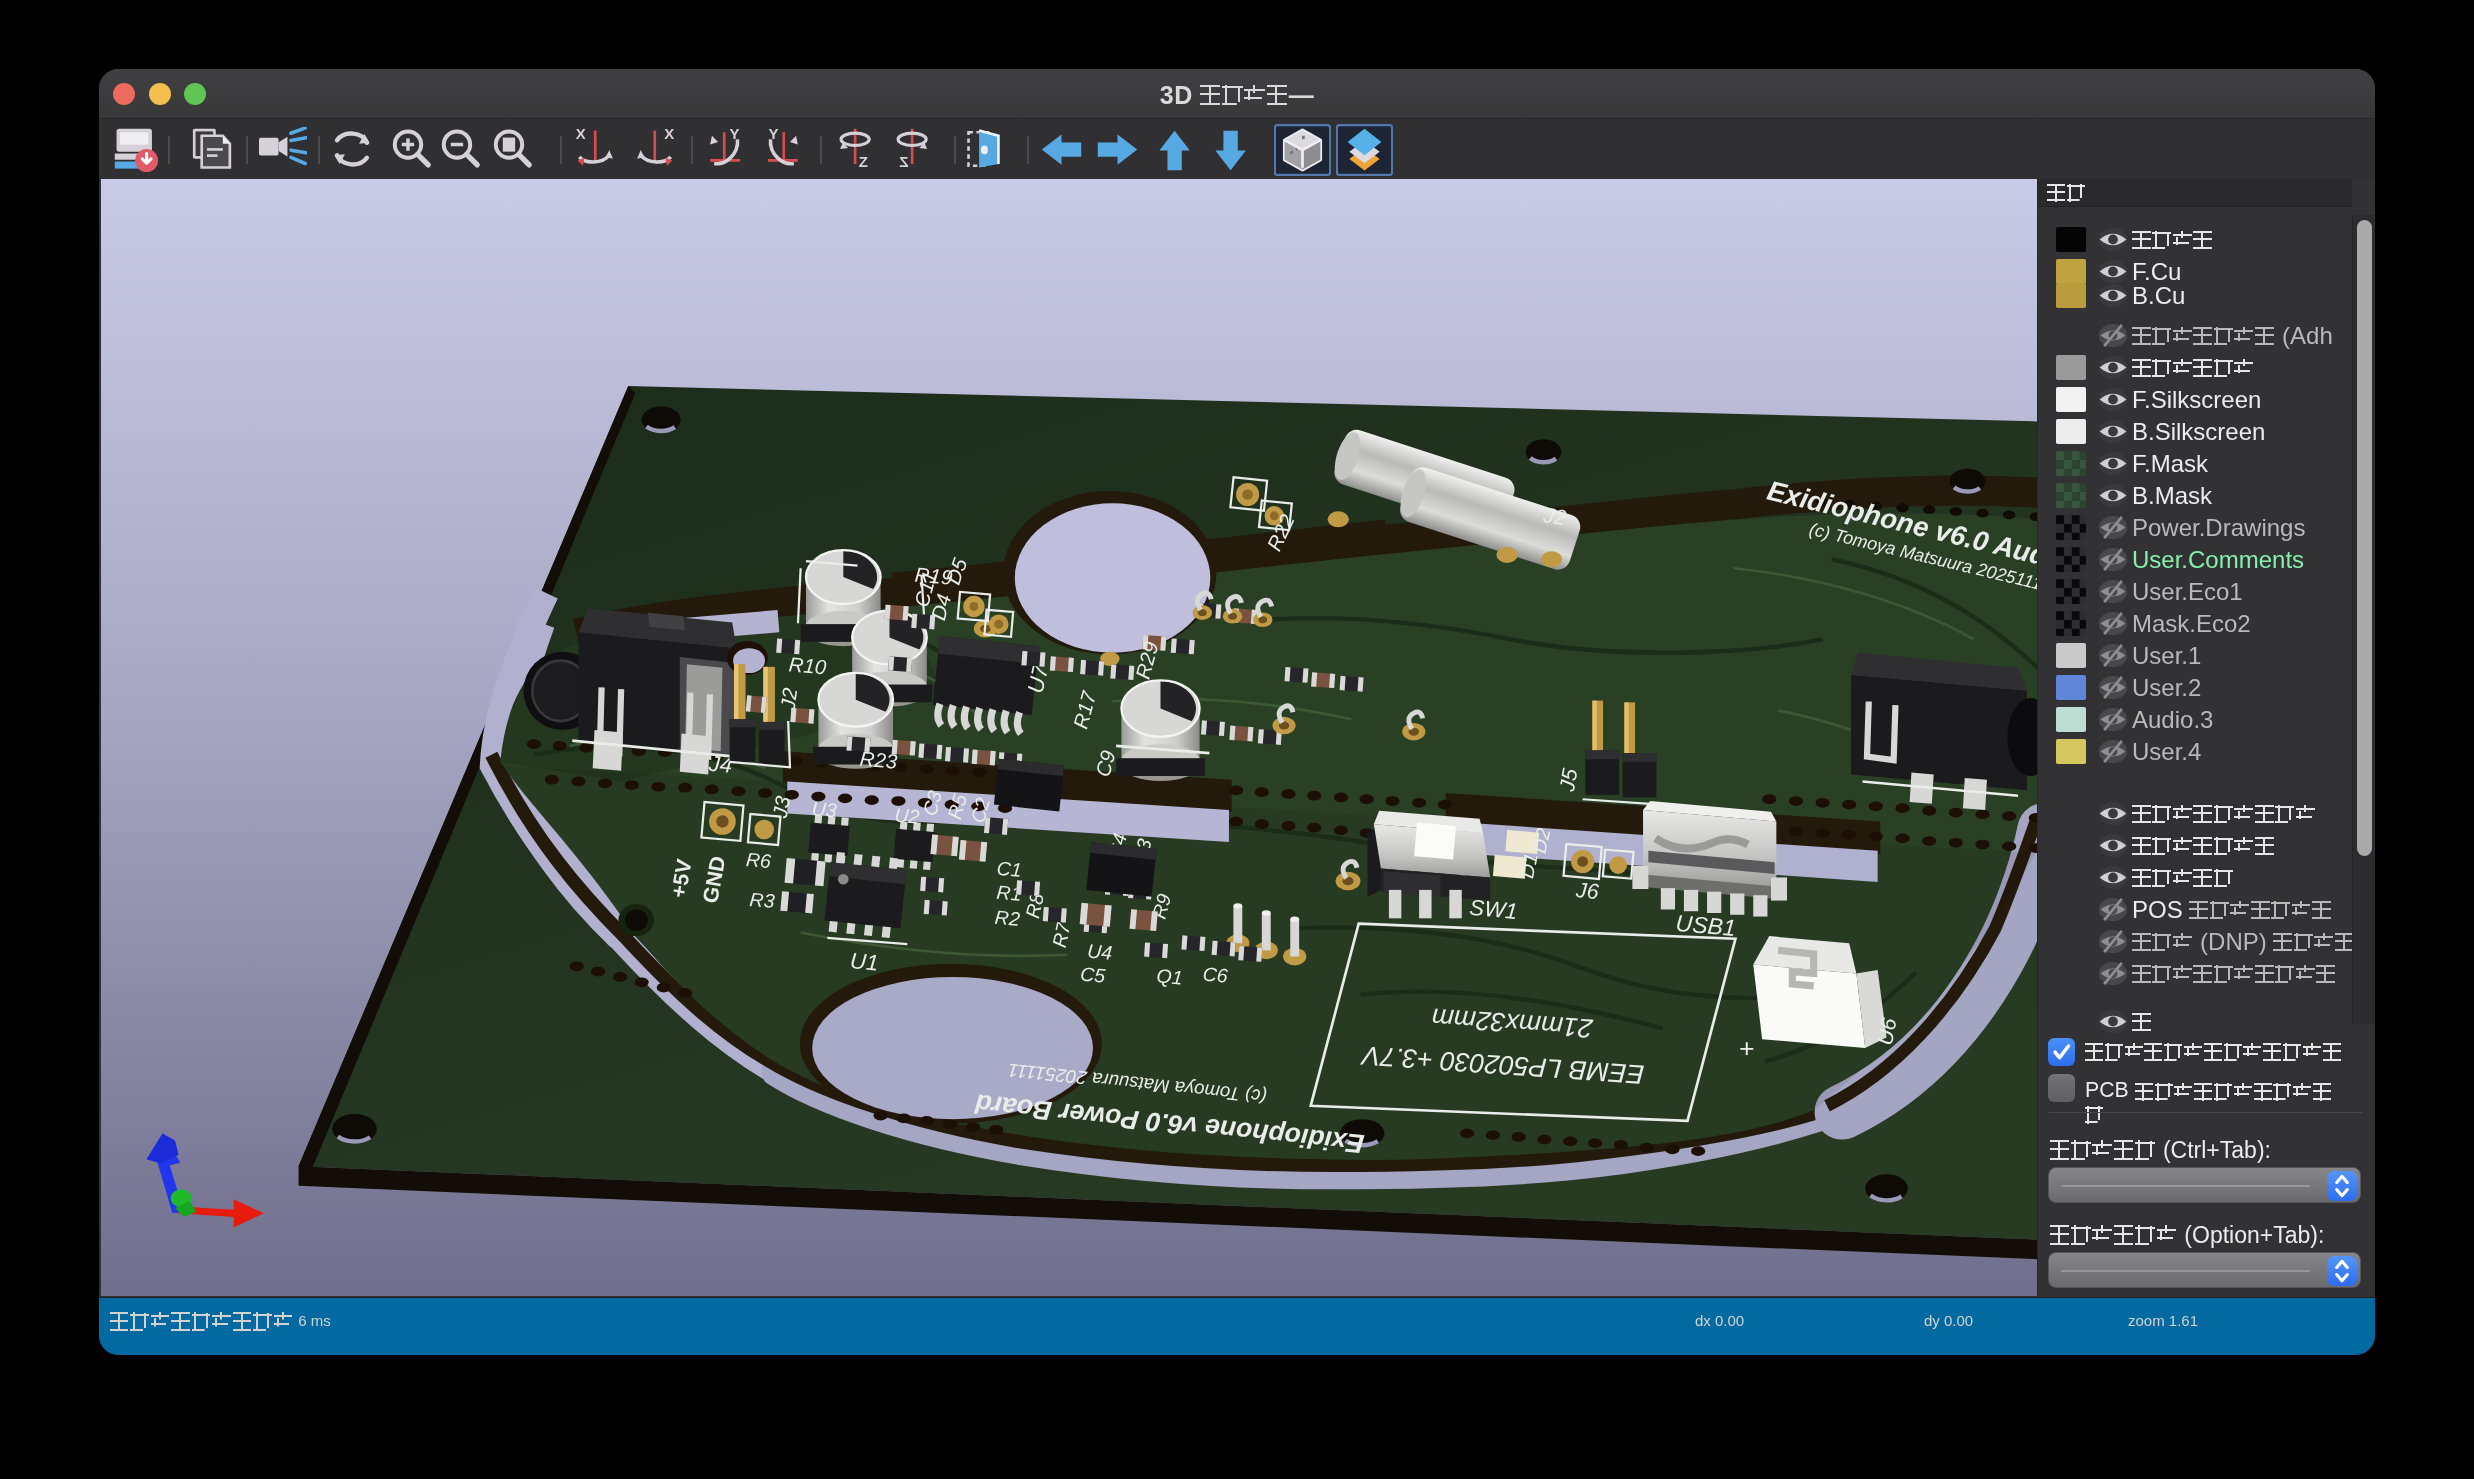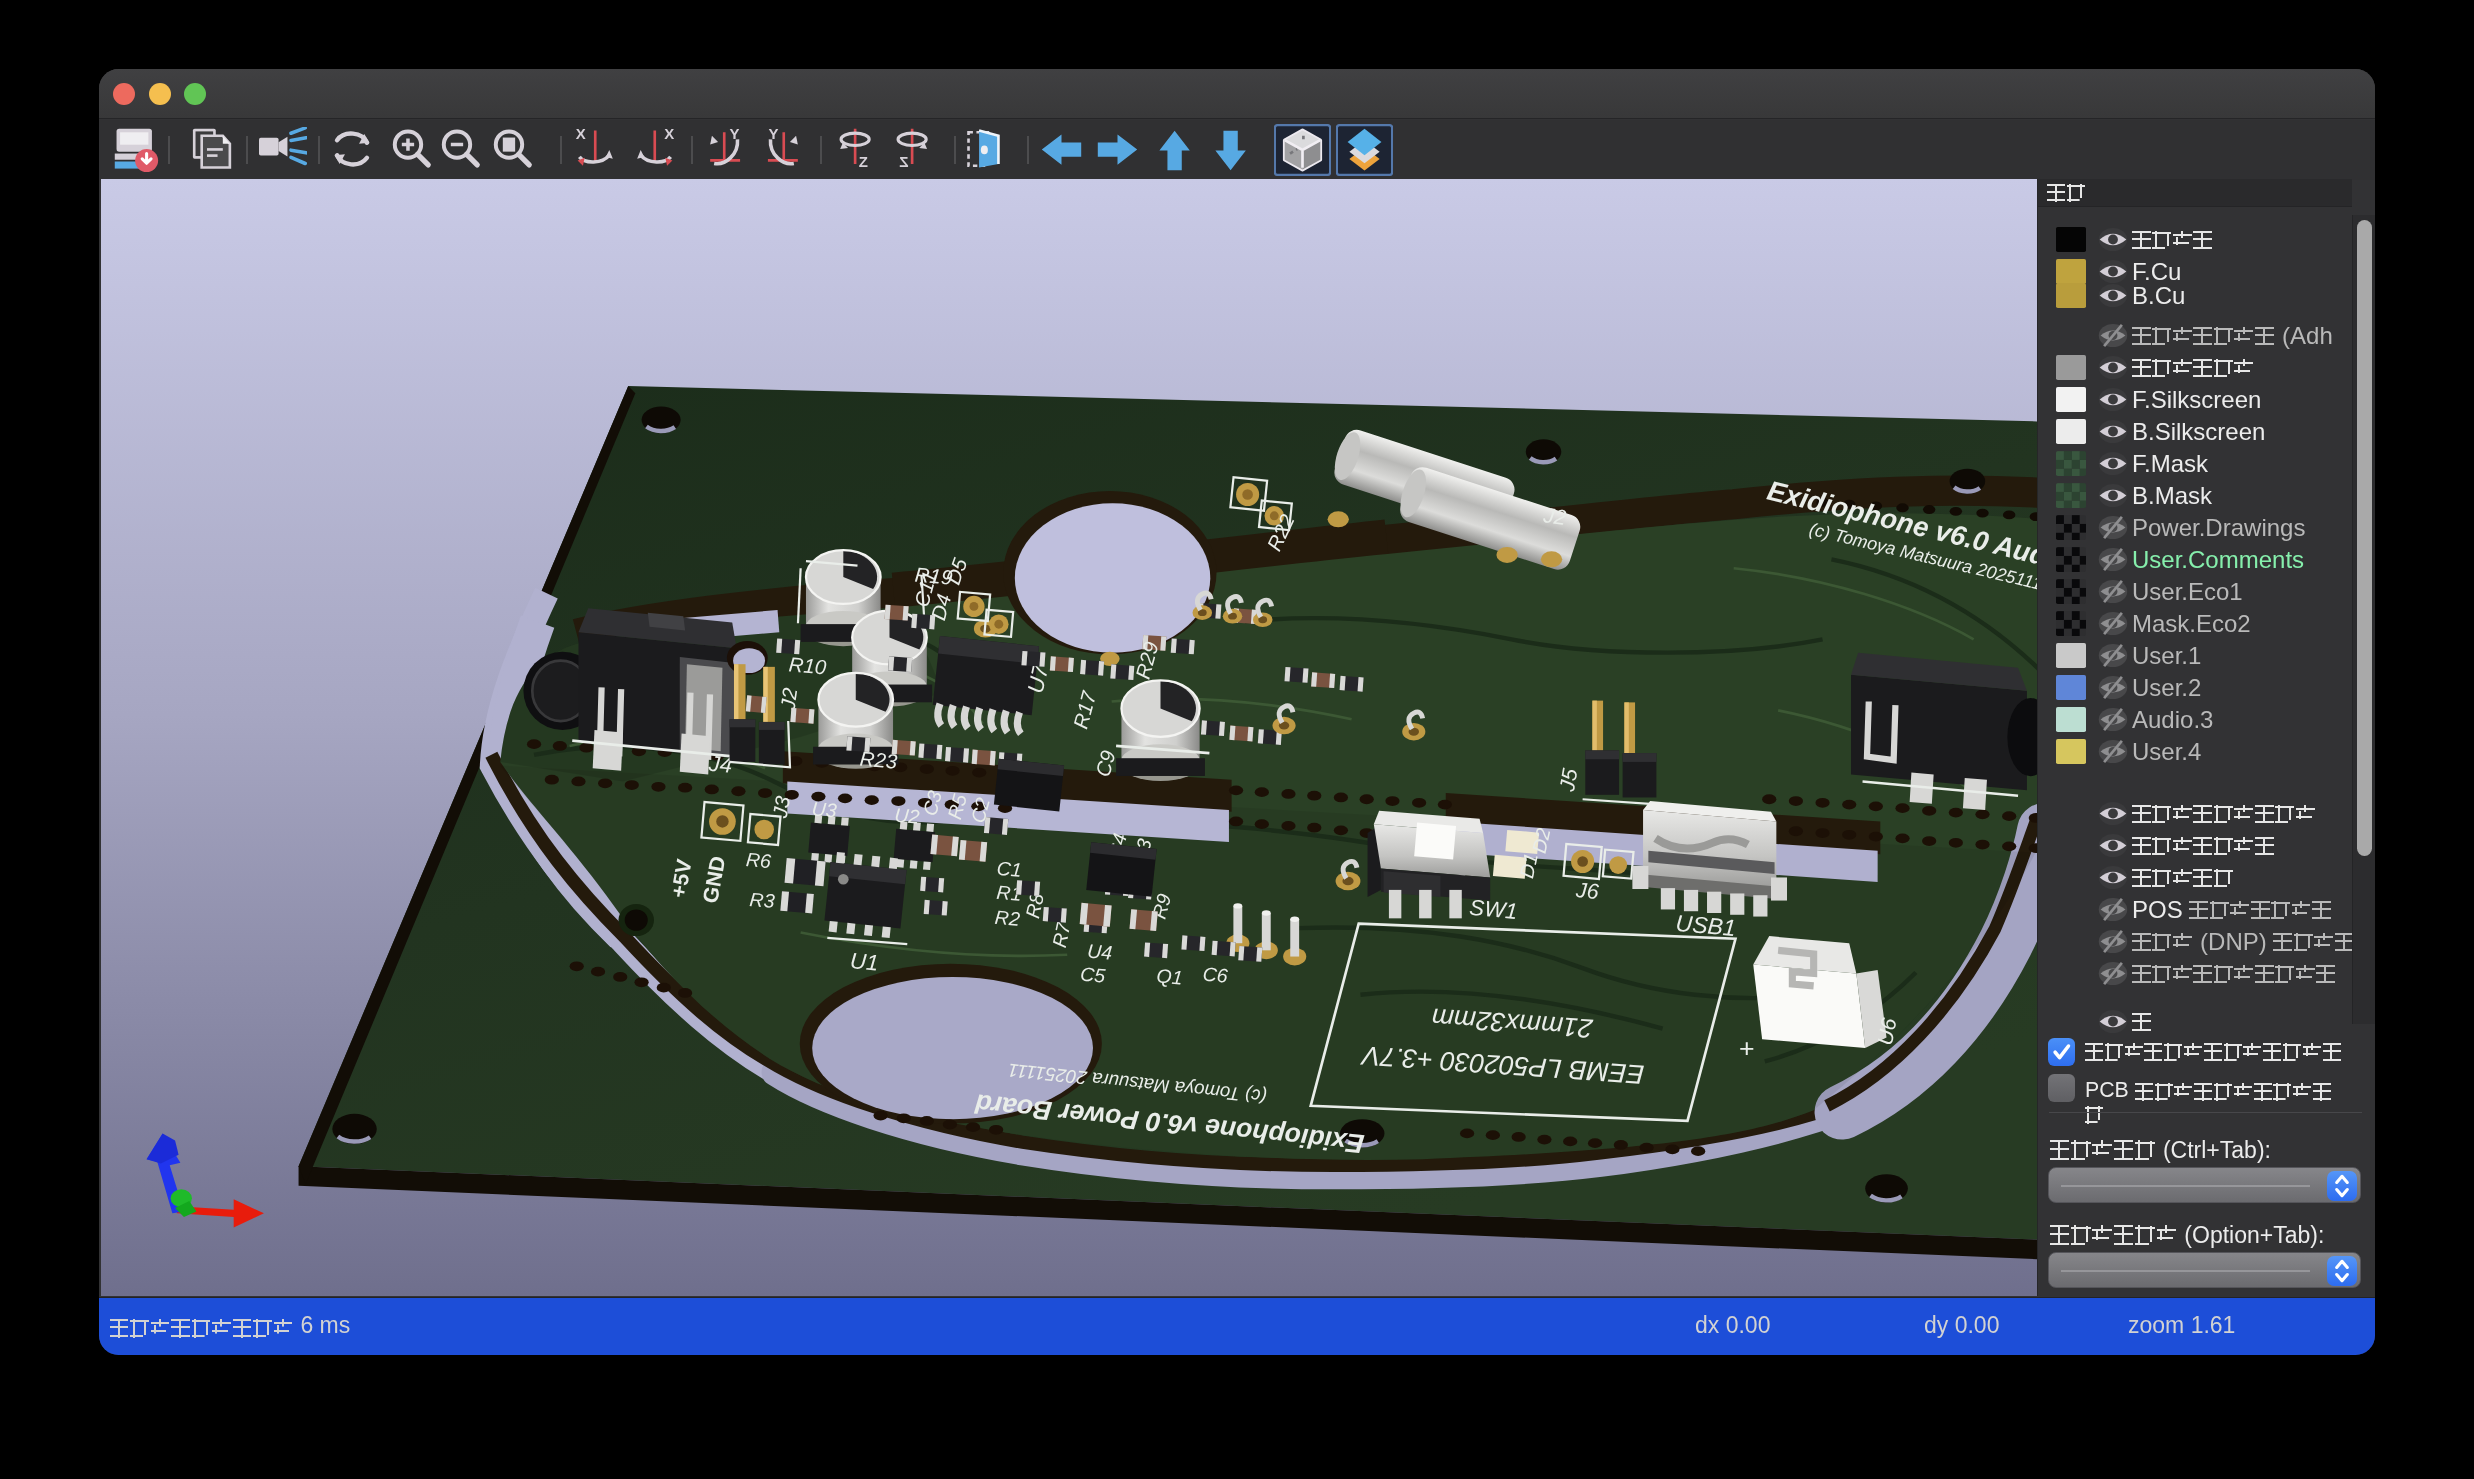--- a/index.html
+++ b/index.html
@@ -24,28 +24,29 @@
 .k1{background:
  linear-gradient(var(--kc),var(--kc)) 0 8%/100% 2.2px no-repeat,
  linear-gradient(var(--kc),var(--kc)) 0 100%/70% 2.2px no-repeat,
  linear-gradient(var(--kc),var(--kc)) 15% 0/2.2px 100% no-repeat,
  linear-gradient(var(--kc),var(--kc)) 85% 20%/2.2px 80% no-repeat}
 .k2{background:
  linear-gradient(var(--kc),var(--kc)) 0 20%/100% 2.2px no-repeat,
  linear-gradient(var(--kc),var(--kc)) 0 65%/85% 2.2px no-repeat,
  linear-gradient(var(--kc),var(--kc)) 50% 0/2.2px 40% no-repeat,
  linear-gradient(var(--kc),var(--kc)) 20% 55%/2.2px 45% no-repeat}
-#status{position:absolute;left:0;top:1228px;width:100%;height:59px;background:#1d4ed8;border-top:0.9px solid #232325;color:#d2d2d2;font-size:23px}
+#status{position:absolute;left:0;top:1228px;width:100%;height:59px;background:#0369a1;border-top:0.9px solid #232325;color:#d2d2d2;font-size:15px}
 </style></head>
 <body>
 <div id="win">
   <div id="title">
     <span class="tl" style="left:14.2px;background:#ed6a5e"></span>
     <span class="tl" style="left:50px;background:#f5bf4f"></span>
     <span class="tl" style="left:85px;background:#61c555"></span>
+    <div id="ttext">3D <i class="k0" style="width:20.4px;height:20.4px;margin-right:1.8px;--kc:#dadada"></i><i class="k1" style="width:20.4px;height:20.4px;margin-right:1.8px;--kc:#dadada"></i><i class="k2" style="width:20.4px;height:20.4px;margin-right:1.8px;--kc:#dadada"></i><i class="k0" style="width:20.4px;height:20.4px;margin-right:1.8px;--kc:#dadada"></i>—</div>
   </div>
   <div id="toolbar">
       <div class="sep" style="left:69px"></div>
       <div class="sep" style="left:147px"></div>
       <div class="sep" style="left:219px"></div>
       <div class="sep" style="left:461px"></div>
       <div class="sep" style="left:592px"></div>
       <div class="sep" style="left:721px"></div>
       <div class="sep" style="left:855px"></div>
       <div class="sep" style="left:928px"></div>

